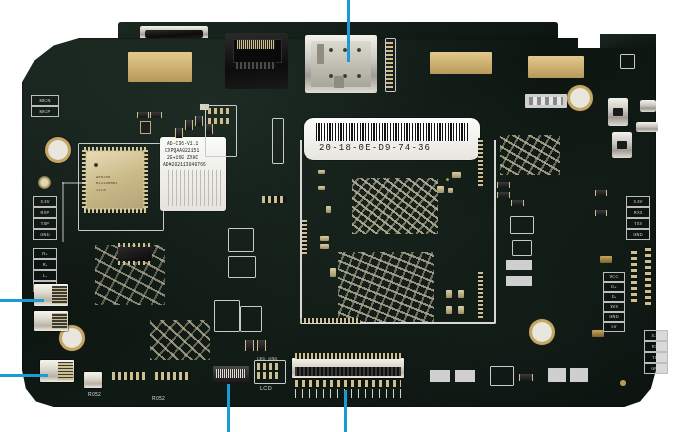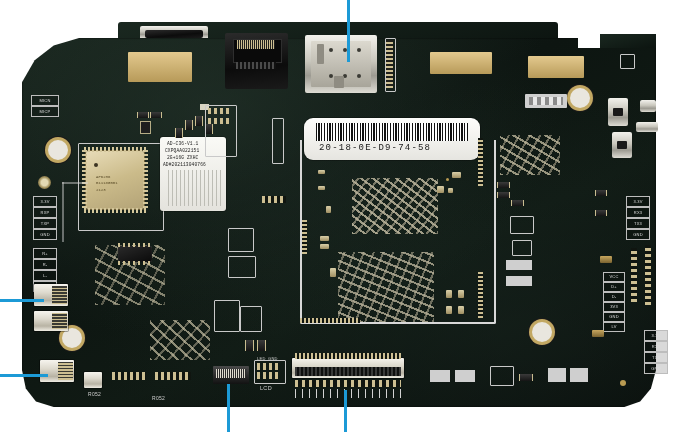--- a/index.html
+++ b/index.html
@@ -167,21 +167,21 @@
     <div class="sticker-txt" style="left:7px;top:4px;">AD-C36-V1.1</div>
     <div class="sticker-txt" style="left:5px;top:11px;">CXPQAA022151</div>
     <div class="sticker-txt" style="left:7px;top:18px;">2G+16G  ZXHC</div>
     <div class="sticker-txt" style="left:3px;top:25px;">AD#202113040766</div>
     <div class="p" style="left:5px;top:33px;width:56px;height:36px;
          background:repeating-linear-gradient(90deg,transparent 0 3px,#bdbdb5 3px 4px);"></div>
   </div>
 
   <div class="p sticker" style="left:304px;top:118px;width:176px;height:42px;"></div>
   <div class="barcode" style="left:316px;top:123px;width:152px;height:18px;"></div>
-  <div class="bartext" style="left:319px;top:143px;">20-18-0E-D9-74-58</div>
+  <div class="bartext" style="left:319px;top:143px;">20-18-0E-D9-74-36</div>
 
   <div class="p" style="left:300px;top:140px;width:192px;height:182px;
        border:2px solid #d8d8d8;border-top:none;border-radius:0 0 2px 2px;"></div>
 
   <div class="p" style="left:352px;top:178px;width:86px;height:56px;
        background:
         repeating-linear-gradient(37deg, rgba(200,192,166,.85) 0 2px, transparent 2px 7px),
         repeating-linear-gradient(-52deg, rgba(175,168,144,.7) 0 2px, transparent 2px 8px);
        opacity:.92;"></div>
   <div class="p" style="left:338px;top:252px;width:96px;height:70px;

